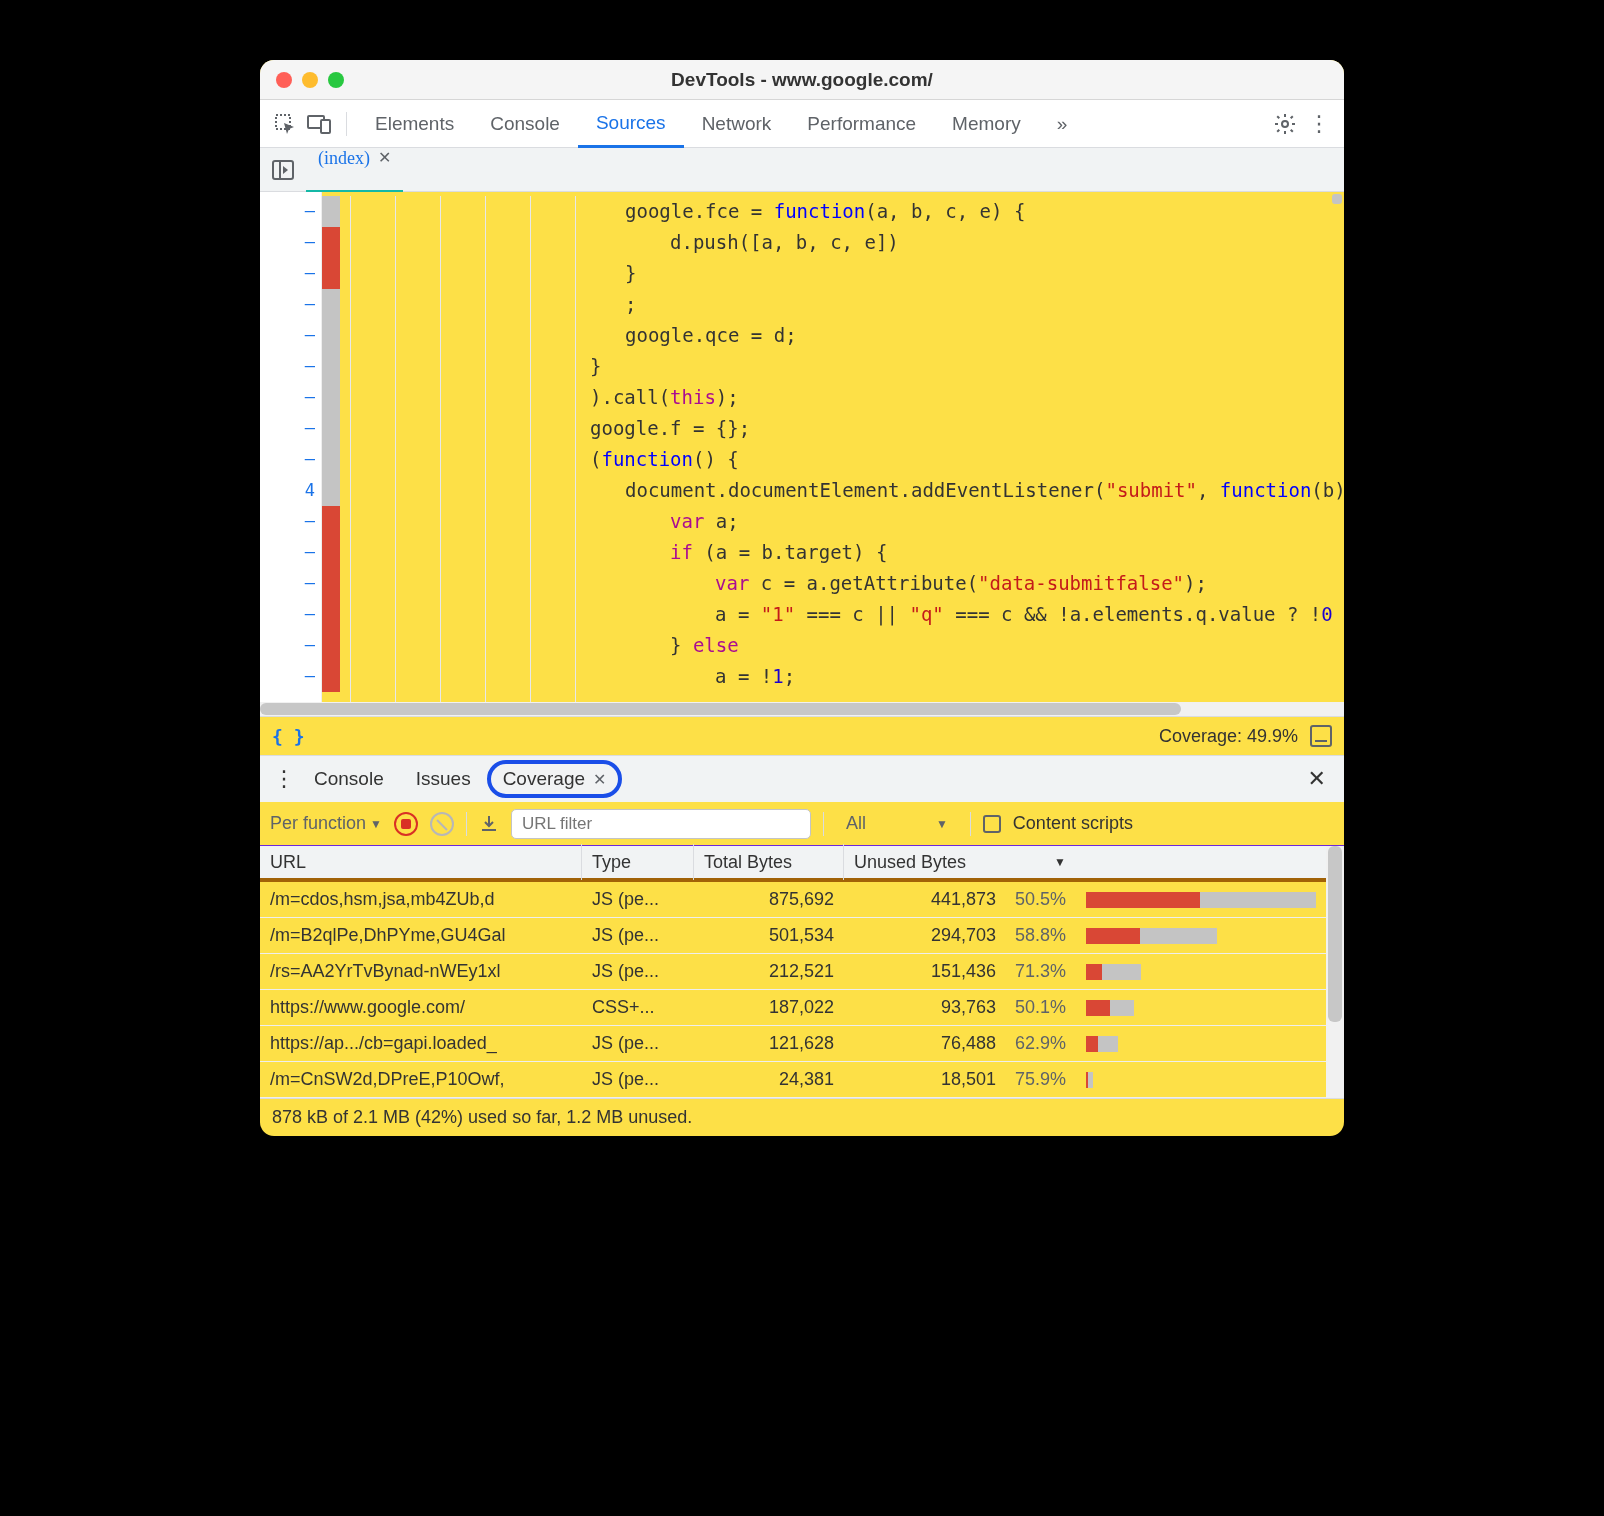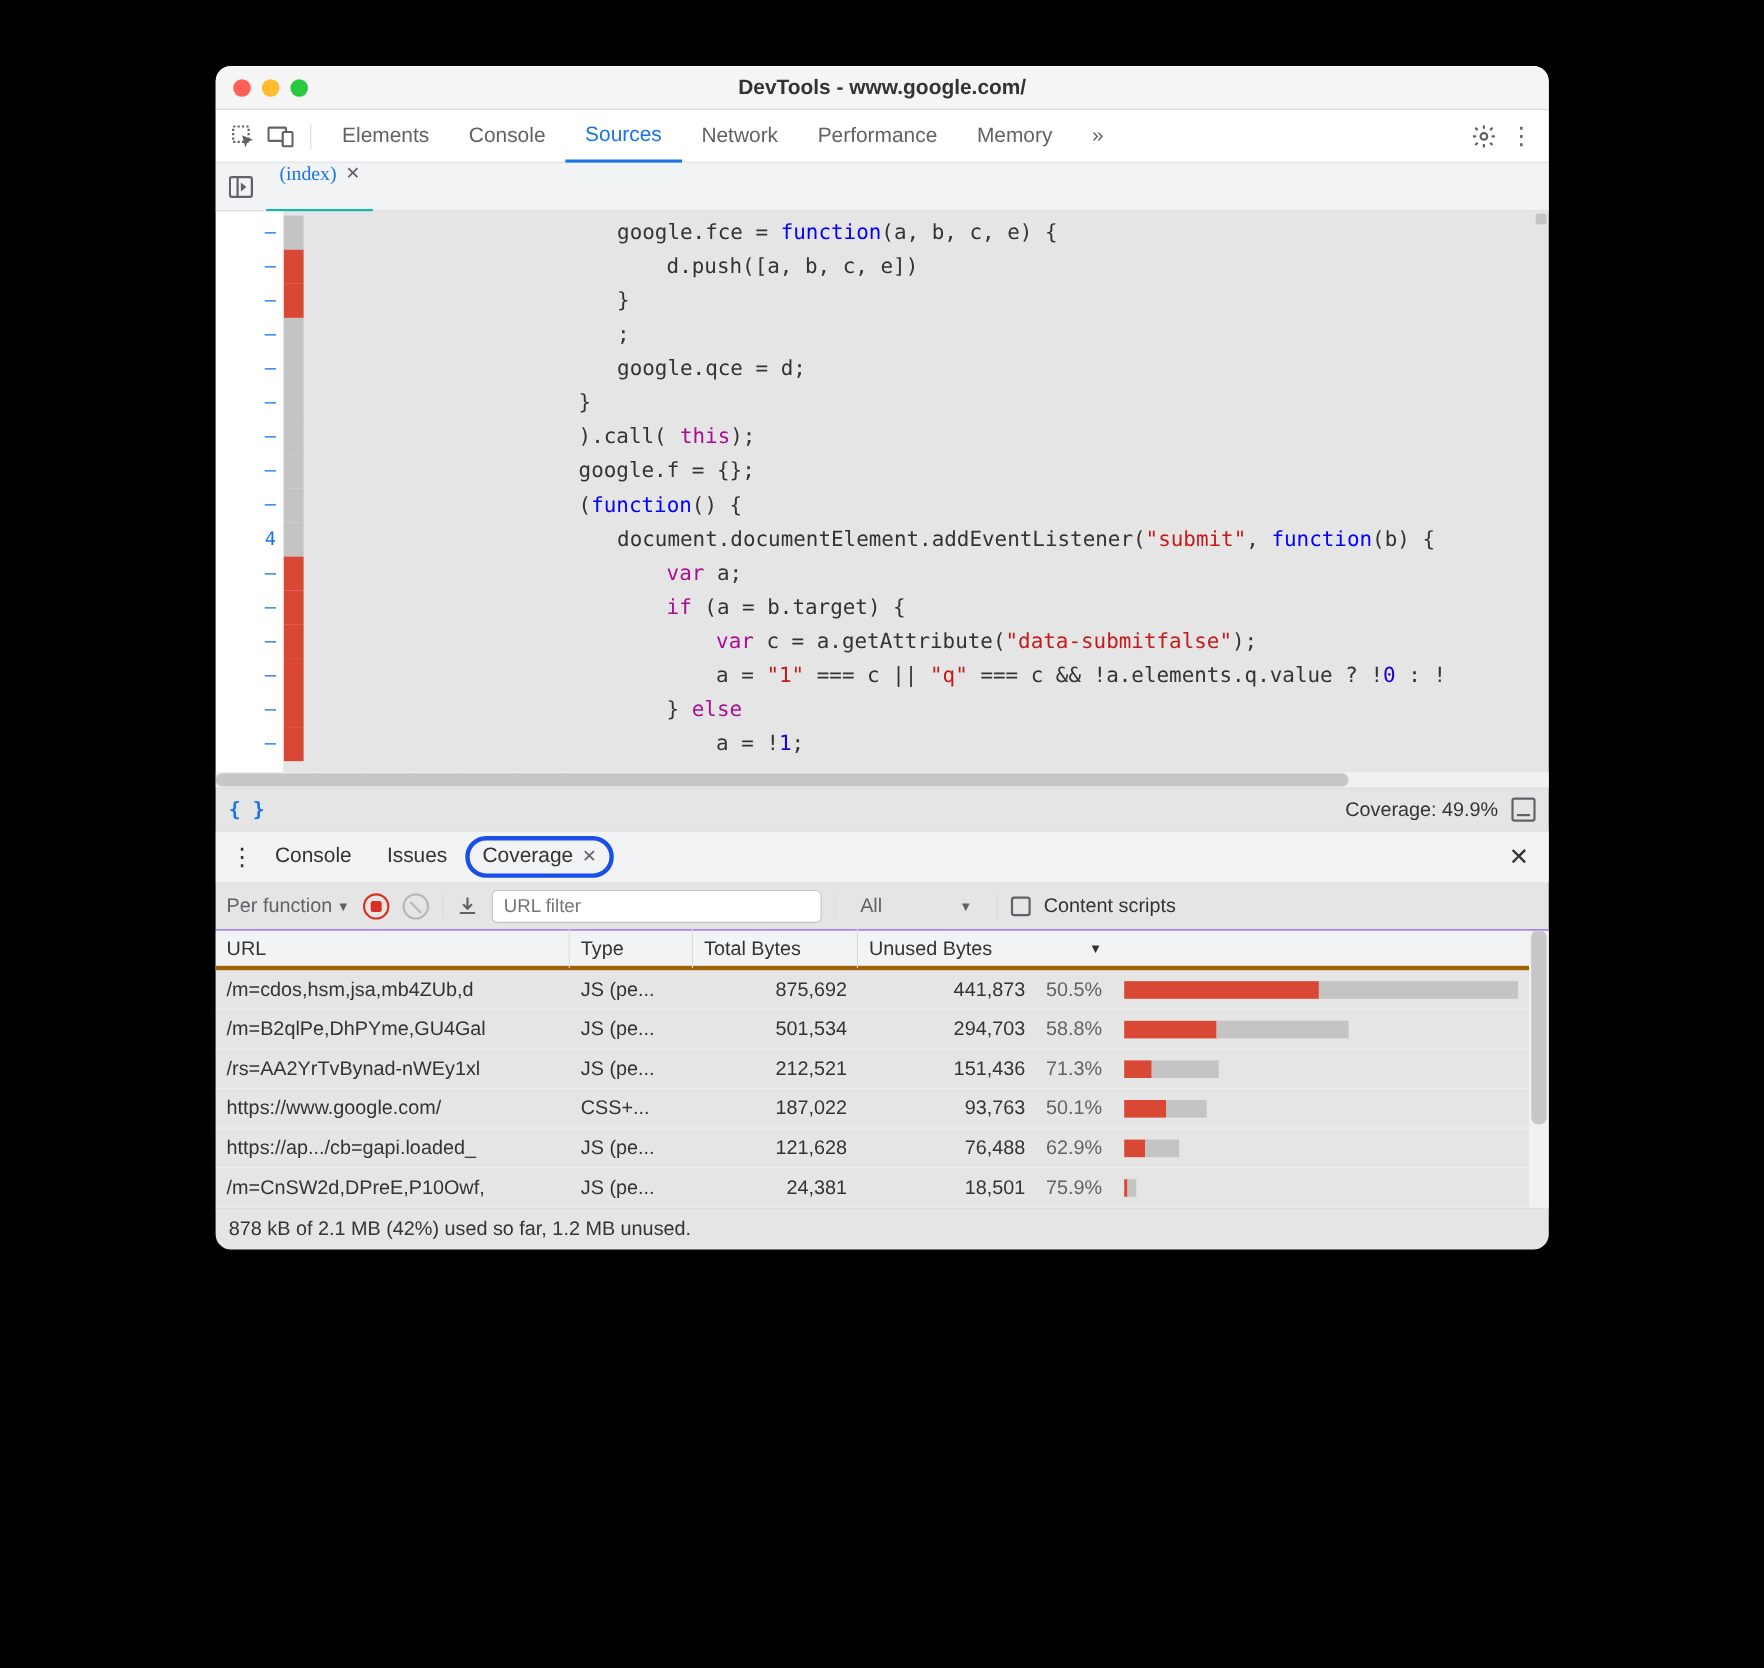--- a/index.html
+++ b/index.html
@@ -1,17 +1,17 @@
 <!DOCTYPE html>
 <html><head>
 <meta charset="utf-8">
 <style>
 * { box-sizing: border-box; margin: 0; padding: 0; }
 body { background: #000; font-family: -apple-system, "Helvetica Neue", Arial, sans-serif; font-size: 14px; color: #333; width: 1604px; height: 1516px; display:flex; align-items:flex-start; justify-content:center; padding-top: 60px;}
-.window { width: 1212px; background: #e5e5e5; border-radius: 14px; box-shadow: 0 20px 60px rgba(0,0,0,0.5); overflow: hidden; display:flex; flex-direction:column;}
+.window { width: 1084px; background: #fde047; border-radius: 14px; box-shadow: 0 20px 60px rgba(0,0,0,0.5); overflow: hidden; display:flex; flex-direction:column;}
 .titlebar { height: 40px; display:flex; align-items:center; position:relative; background:#f5f5f5; border-bottom:1px solid #d6d6d6;}
 .traffic { display:flex; gap:10px; padding-left:16px;}
 .traffic .dot { width:16px; height:16px; border-radius:50%; }
 .dot.red{background:#ff5f57;} .dot.yellow{background:#febc2e;} .dot.green{background:#28c840;}
 .title { position:absolute; left:0; right:0; text-align:center; font-weight:600; font-size:19px; color:#333;}
 .toolbar { height:48px; display:flex; align-items:center; background:#fff; border-bottom:1px solid #dadce0; padding:0 8px; font-size:19px; color:#5f6368;}
 .tb-icon { width:34px; height:34px; display:flex; align-items:center; justify-content:center; cursor:pointer; color:#5f6368;}
 .tb-sep { width:1px; height:24px; background:#dadce0; margin:0 10px;}
 .tab { padding:0 18px; height:48px; display:flex; align-items:center; cursor:pointer; color:#5f6368;}
 .tab.active { color:#1a73e8; border-bottom:3px solid #1a73e8; margin-bottom:-1px; font-weight:500;}
@@ -24,21 +24,21 @@
 .gutter { width:62px; background:#fff; border-right:1px solid #eee; text-align:right; padding-top:4px;}
 .gutter .ln { height:31px; padding-right:6px; color:#1a73e8; font-family: Menlo, Monaco, Consolas, monospace; font-size:17px;}
 .cov-strip { width:18px; display:flex; flex-direction:column; padding-top:4px;}
 .cov-strip .seg{ height:31px; }
 .seg.gray{background:#c4c4c4;} .seg.red{background:#d94735;}
 .indent-area{ width:240px; position:relative; padding-top:4px;}
 .indent-area .guides{ position:absolute; top:4px; bottom:0; left:0; right:0;}
 .guides span{ position:absolute; top:0; bottom:0; width:1px; background:#e8e8e8;}
 .code-lines { flex:1; padding-top:4px; white-space:pre; overflow:hidden;}
 .code-lines .cl{ height:31px; }
-.kw{color:#0000ff;} .kw2{color:#aa0d91;} .str{color:#c41a1a;} .num{color:#1c00cf;} .this{color:#aa0d91;margin-left:12px;}
+.kw{color:#0000ff;} .kw2{color:#aa0d91;} .str{color:#c41a1a;} .num{color:#1c00cf;} .this{color:#aa0d91;}
 .hscroll{ height:14px; background:#f1f1f1; position:relative;}
 .hscroll .thumb{ position:absolute; left:0; width:85%; top:1px; bottom:1px; background:#c7c7c7; border-radius:6px;}
 .code-footer{ height:40px; border-top:1px solid #dadce0; border-bottom:1px solid #dadce0; display:flex; align-items:center; padding:0 12px; font-size:18px; color:#333;}
 .braces-icon{ color:#1a73e8; font-family:Menlo,monospace; font-weight:bold; font-size:18px; cursor:pointer;}
 .cov-label{ margin-left:auto; margin-right:12px;}
 .box-icon{ width:22px; height:22px; border:2px solid #5f6368; display:flex; align-items:flex-end; justify-content:center; cursor:pointer; border-radius:3px;}
 .box-icon::after{content:""; display:block; width:12px; height:2px; background:#5f6368; margin-bottom:3px;}
 .drawer-tabs{ height:46px; background:#f1f3f4; display:flex; align-items:center; padding:0 10px; font-size:19px; color:#333;}
 .dots-vert{ width:28px; text-align:center; font-size:22px; cursor:pointer;}
 .dtab{ padding:0 16px; cursor:pointer; height:46px; display:flex; align-items:center;}

